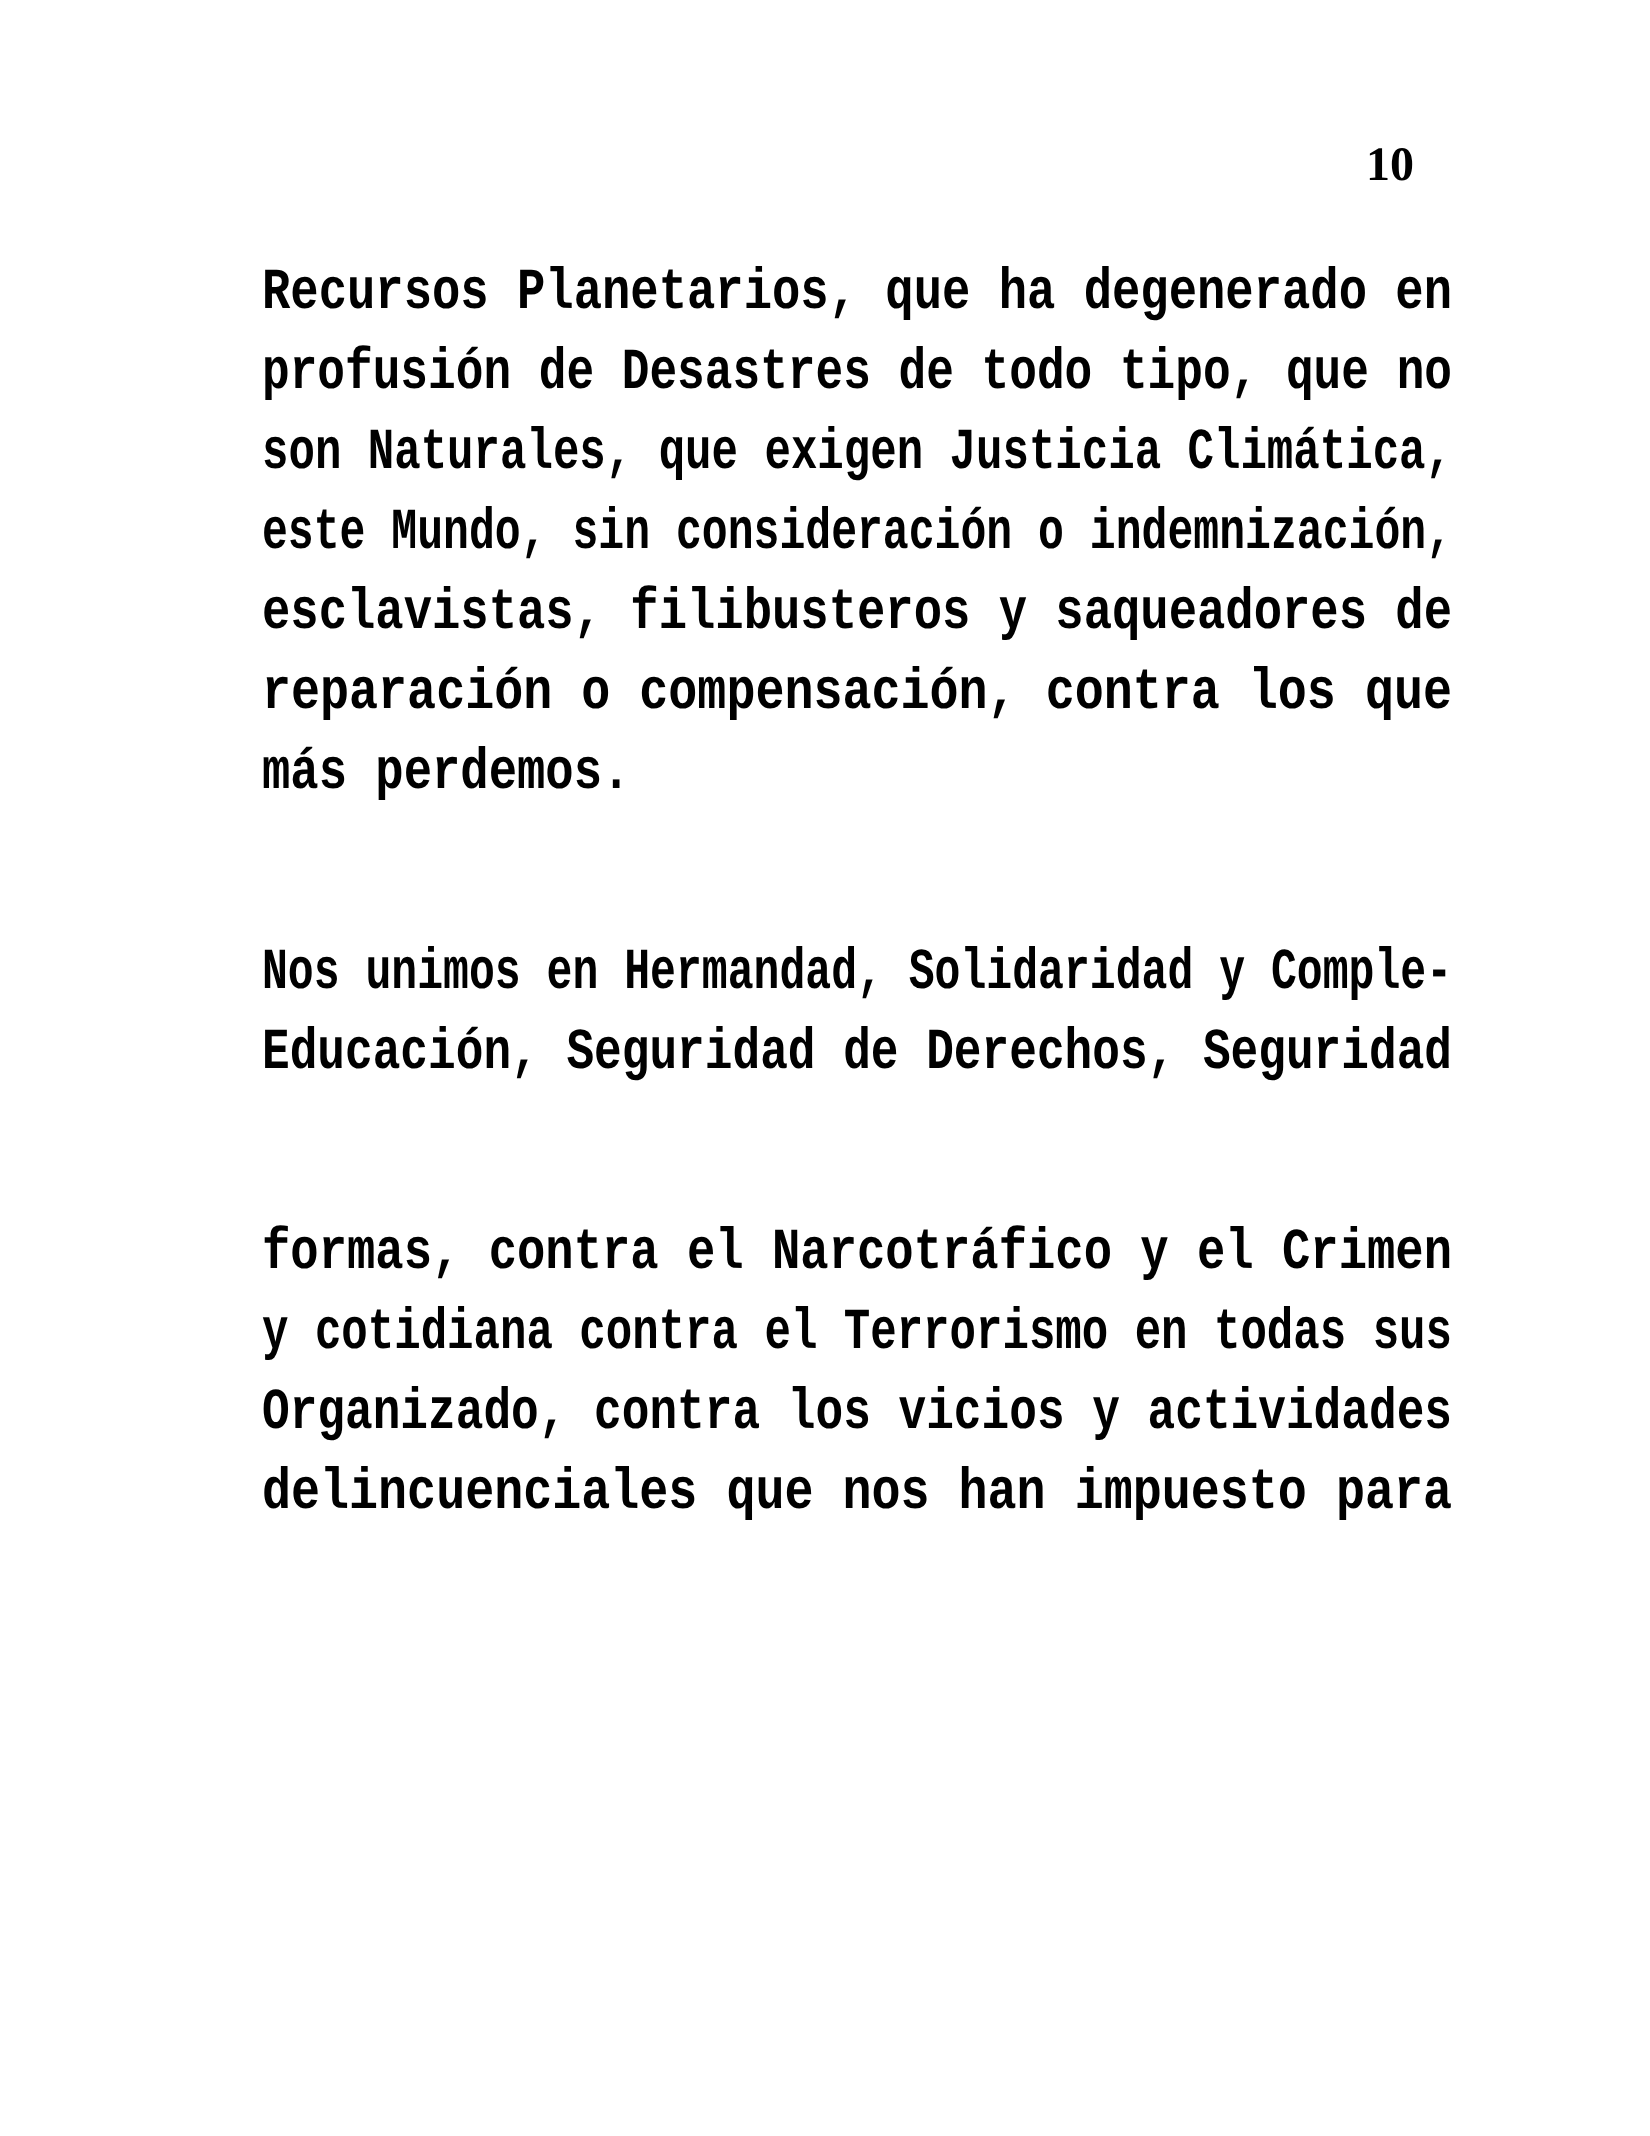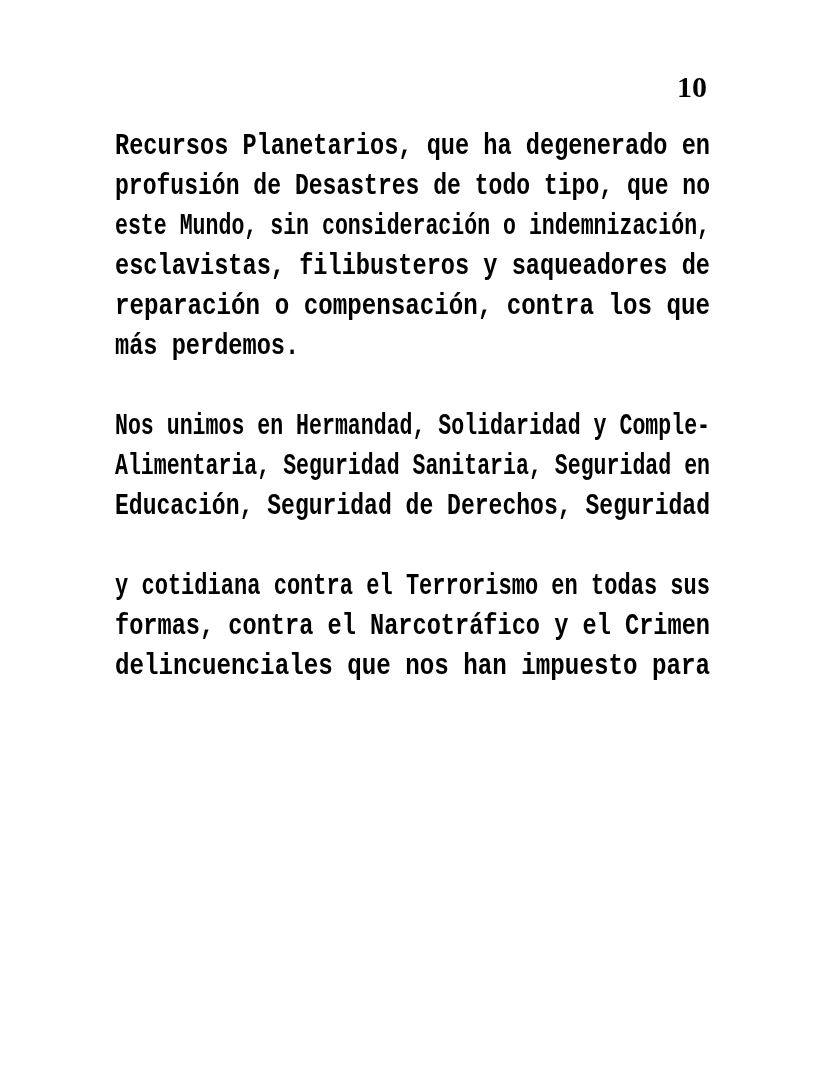--- a/index.html
+++ b/index.html
@@ -16,31 +16,31 @@
     background: #ffffff;
     position: relative;
     color: #000000;
   }
   .page-number {
     position: absolute;
     top: 70px;
     right: 118px;
     font-family: "Liberation Serif", serif;
     font-weight: 700;
-    font-size: 30px;
+    font-size: 24px;
     line-height: normal;
     color: #000000;
   }
   .content {
     position: absolute;
     top: 127px;
-    left: 115px;
+    left: 131px;
     width: 595px;
   }
-  .paragraph + .paragraph { margin-top: 40px; }
+  .paragraph + .paragraph { margin-top: 60px; }
   .line {
     height: 40px;
     line-height: 40px;
     text-align: left;
     white-space: pre;
   }
   .line .fit {
     display: inline-block;
     white-space: pre;
     font-family: "Liberation Mono", monospace;
@@ -55,32 +55,33 @@
 
 <div class="page">
 
   <div class="page-number">10</div>
 
   <div class="content">
 
     <div class="paragraph">
       <div class="line"><span class="fit" style="transform: scaleX(0.81404);">Recursos Planetarios, que ha degenerado en</span></div>
       <div class="line"><span class="fit" style="transform: scaleX(0.795106);">profusión de Desastres de todo tipo, que no</span></div>
+      <div class="line"><span class="fit" style="transform: scaleX(0.759761);">son Naturales, que exigen Justicia Climática,</span></div>
       <div class="line"><span class="fit" style="transform: scaleX(0.743256);">este Mundo, sin consideración o indemnización,</span></div>
       <div class="line"><span class="fit" style="transform: scaleX(0.81404);">esclavistas, filibusteros y saqueadores de</span></div>
       <div class="line"><span class="fit" style="transform: scaleX(0.833881);">reparación o compensación, contra los que</span></div>
       <div class="line last"><span class="fit" style="transform: scaleX(0.814);">más perdemos.</span></div>
     </div>
 
     <div class="paragraph">
       <div class="line"><span class="fit" style="transform: scaleX(0.743256);">Nos unimos en Hermandad, Solidaridad y Comple-</span></div>
-      <div class="line"><span class="fit" style="transform: scaleX(0.743256);">Alimentaria, Seguridad Sanitaria, Seguridad en</span></div>
       <div class="line"><span class="fit" style="transform: scaleX(0.795106);">Educación, Seguridad de Derechos, Seguridad</span></div>
     </div>
 
     <div class="paragraph">
+      <div class="line"><span class="fit" style="transform: scaleX(0.81404);">formas, contra el Narcotráfico y el Crimen</span></div>
       <div class="line"><span class="fit" style="transform: scaleX(0.759761);">y cotidiana contra el Terrorismo en todas sus</span></div>
-      <div class="line"><span class="fit" style="transform: scaleX(0.81404);">formas, contra el Narcotráfico y el Crimen</span></div>
+      <div class="line"><span class="fit" style="transform: scaleX(0.795106);">Organizado, contra los vicios y actividades</span></div>
       <div class="line"><span class="fit" style="transform: scaleX(0.833881);">delincuenciales que nos han impuesto para</span></div>
     </div>
 
   </div>
 </div>
 
 </body></html>

